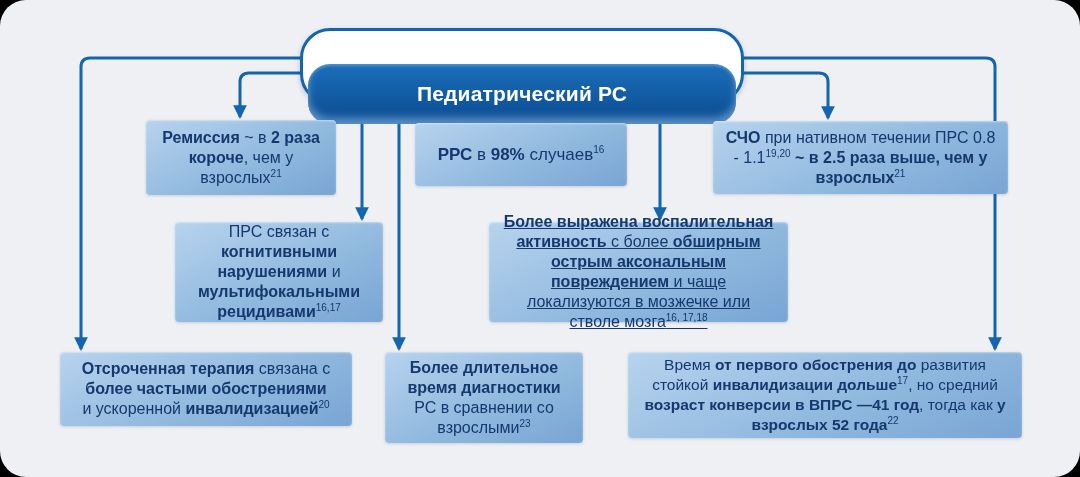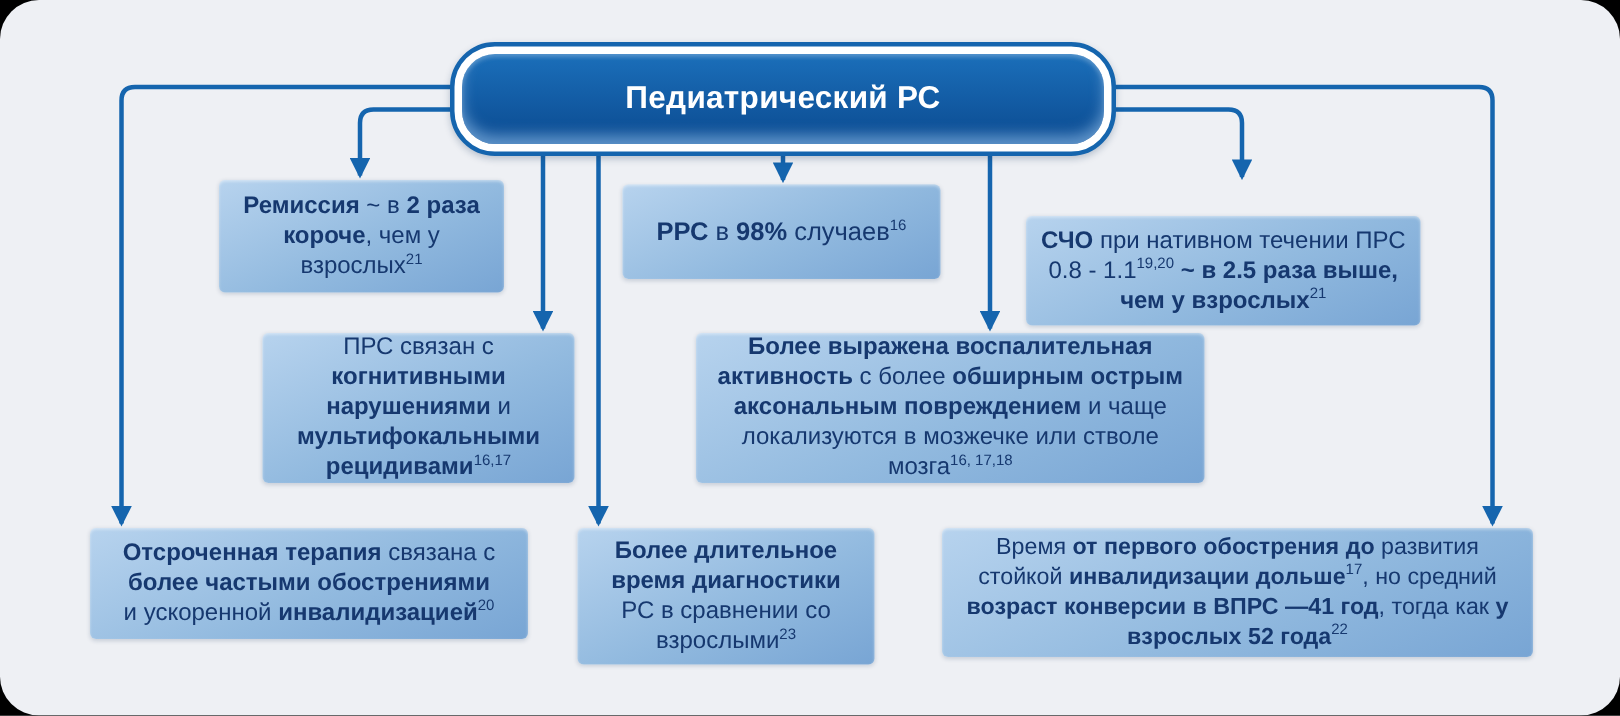--- a/index.html
+++ b/index.html
@@ -27,21 +27,21 @@
     padding:5px;
     box-shadow:0 2px 5px rgba(20,50,90,.25);
   }
   .title-inner{
     width:100%;height:100%;
     border-radius:22px;
     background:linear-gradient(180deg,var(--title-box-top,#1b6fba) 0%,var(--title-box-bottom,#0b4a90) 100%);
     box-shadow:inset 0 -6px 9px rgba(115,165,215,.8), inset 0 2px 3px rgba(255,255,255,.25);
     display:flex;align-items:center;justify-content:center;
     color:var(--title-text,#fff);
-    font-size:21px;font-weight:bold;letter-spacing:.2px;
+    font-size:21px;font-weight:bold;letter-spacing:.2px;margin-top:28px;
   }
   
   .box{
     position:absolute;z-index:2;
     border-radius:4px;
     background:linear-gradient(155deg,var(--box-gradient-light,#b7d3ee) 0%,#92badf 55%,var(--box-gradient-dark,#78a5d4) 100%);
     box-shadow:0 1px 3px rgba(20,50,90,.18), inset 0 1px 2px rgba(255,255,255,.45);
     display:flex;align-items:center;justify-content:center;
     text-align:center;
     color:var(--text,#16386f);
@@ -83,29 +83,29 @@
   </div>
 
   <div class="box" id="box-remission" style="left:146px;top:120px;width:190px;height:75px;padding:0 10px;">
     <p><span class="b">Ремиссия</span><span> ~ в </span><span class="b">2 раза короче</span><span>, чем у взрослых</span><sup>21</sup></p>
   </div>
 
   <div class="box" id="box-rrs" style="left:415px;top:123px;width:212px;height:63px;padding:0 10px;">
     <p><span class="b">РРС</span><span> в </span><span class="b">98%</span><span> случаев</span><sup>16</sup></p>
   </div>
 
-  <div class="box" id="box-scho" style="left:684px;top:121px;width:263px;height:73px;padding:0 10px;margin-top:23px;">
+  <div class="box" id="box-scho" style="left:713px;top:121px;width:295px;height:73px;padding:0 10px;">
     <p><span class="b">СЧО</span><span> при нативном течении ПРС 0.8 - 1.1</span><sup>19,20</sup><span class="b"> ~ в 2.5 раза выше, чем у взрослых</span><sup>21</sup></p>
   </div>
 
   <div class="box" id="box-prs-cognitive" style="left:175px;top:222px;width:208px;height:100px;padding:0 0;">
     <p><span>ПРС связан с </span><span class="b">когнитивными нарушениями</span><span> и </span><span class="b">мультифокальными рецидивами</span><sup>16,17</sup></p>
   </div>
 
-  <div class="box" id="box-inflammatory" style="left:464px;top:222px;width:339px;height:100px;padding:0 12px;">
+  <div class="box" id="box-inflammatory" style="left:489px;top:222px;width:299px;height:100px;padding:0 12px;text-decoration:underline;">
     <p><span class="b">Более выражена воспалительная активность</span><span> с более </span><span class="b">обширным острым аксональным повреждением</span><span> и чаще локализуются в мозжечке или стволе мозга</span><sup>16, 17,18</sup></p>
   </div>
 
   <div class="box" id="box-delayed-therapy" style="left:60px;top:352px;width:292px;height:74px;padding:0 20px;">
     <p><span class="b">Отсроченная терапия</span><span> связана с </span><span class="b">более частыми обострениями</span><span> и ускоренной </span><span class="b">инвалидизацией</span><sup>20</sup></p>
   </div>
 
   <div class="box" id="box-diagnosis-time" style="left:385px;top:352px;width:198px;height:91px;padding:0 17px;">
     <p><span class="b">Более длительное время диагностики</span><span> РС в сравнении со взрослыми</span><sup>23</sup></p>
   </div>

